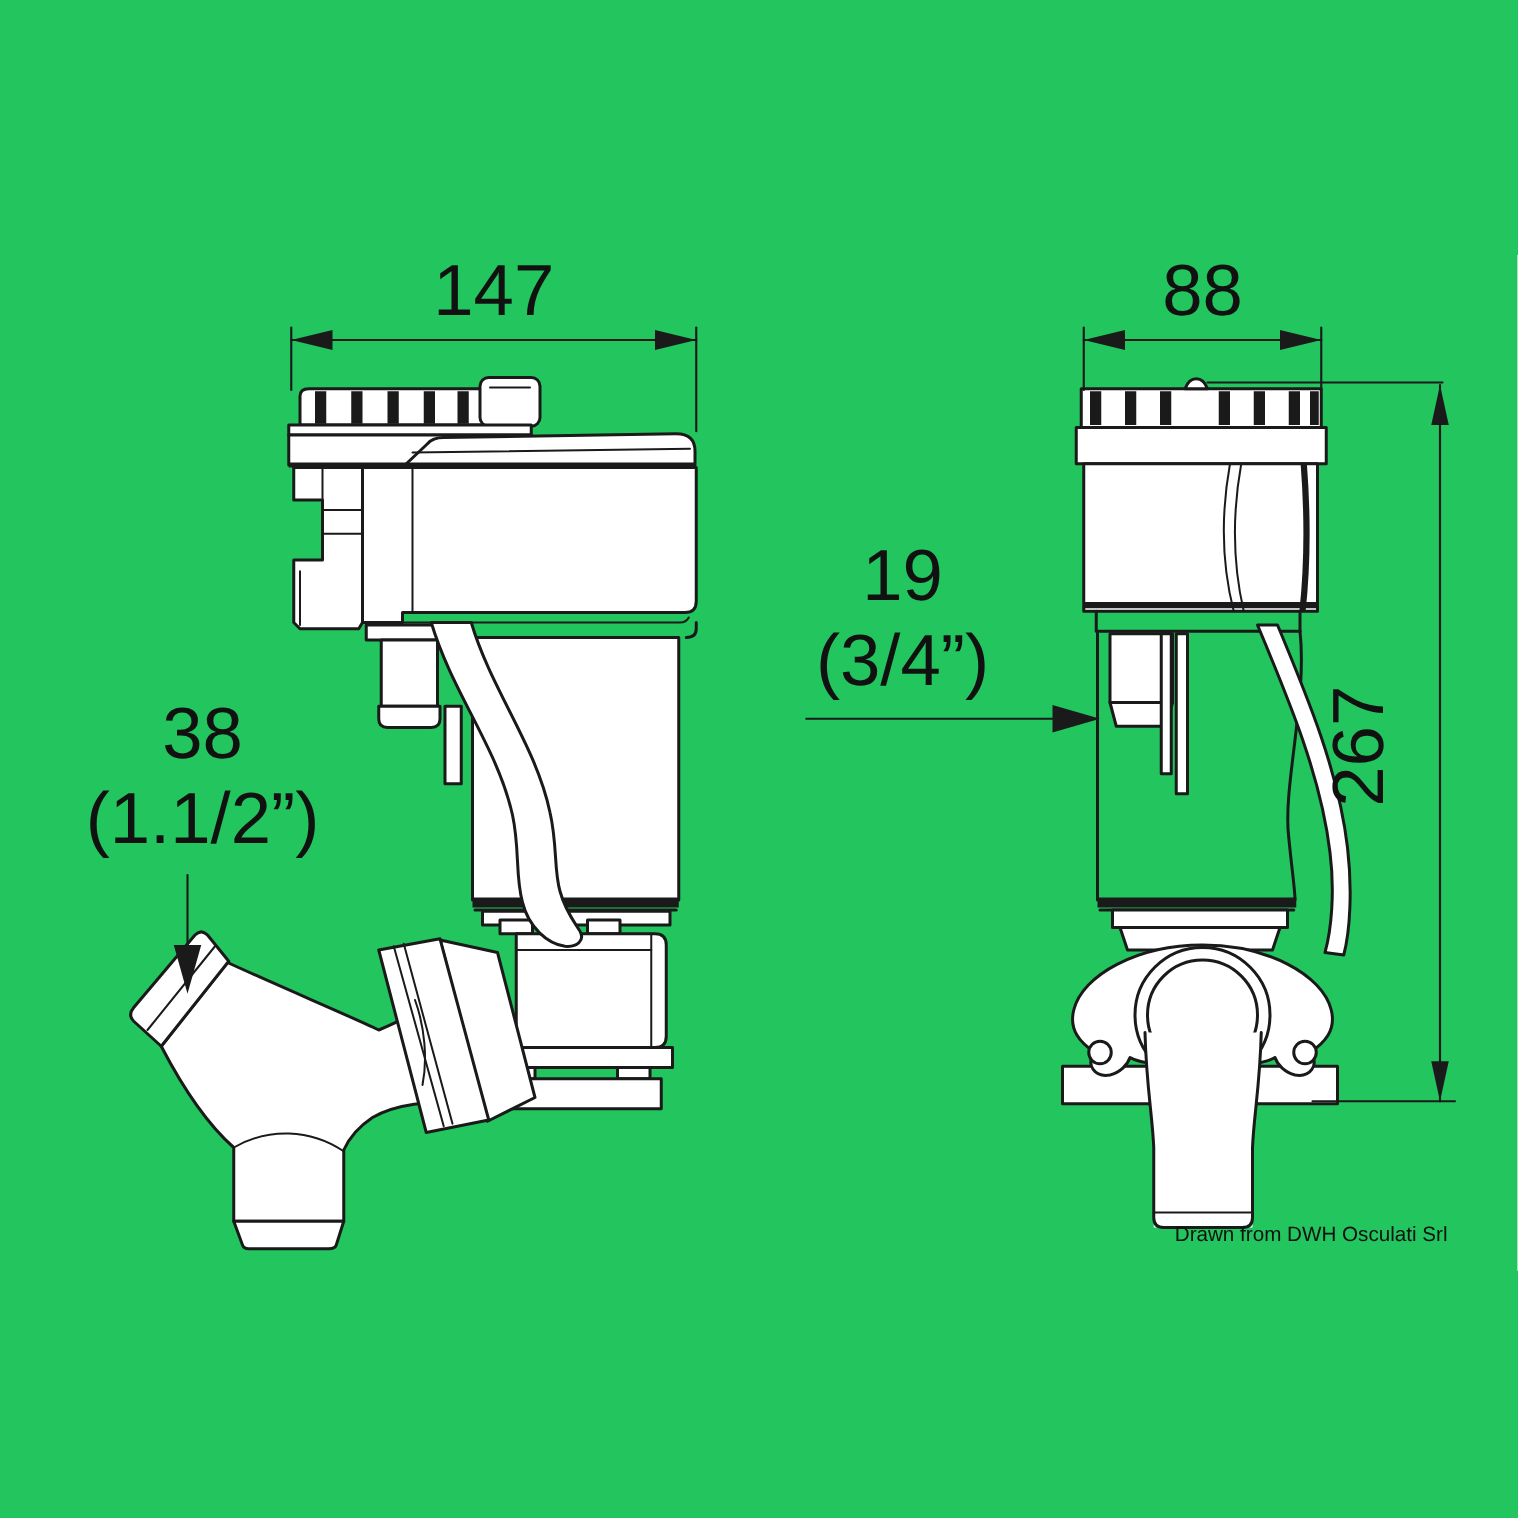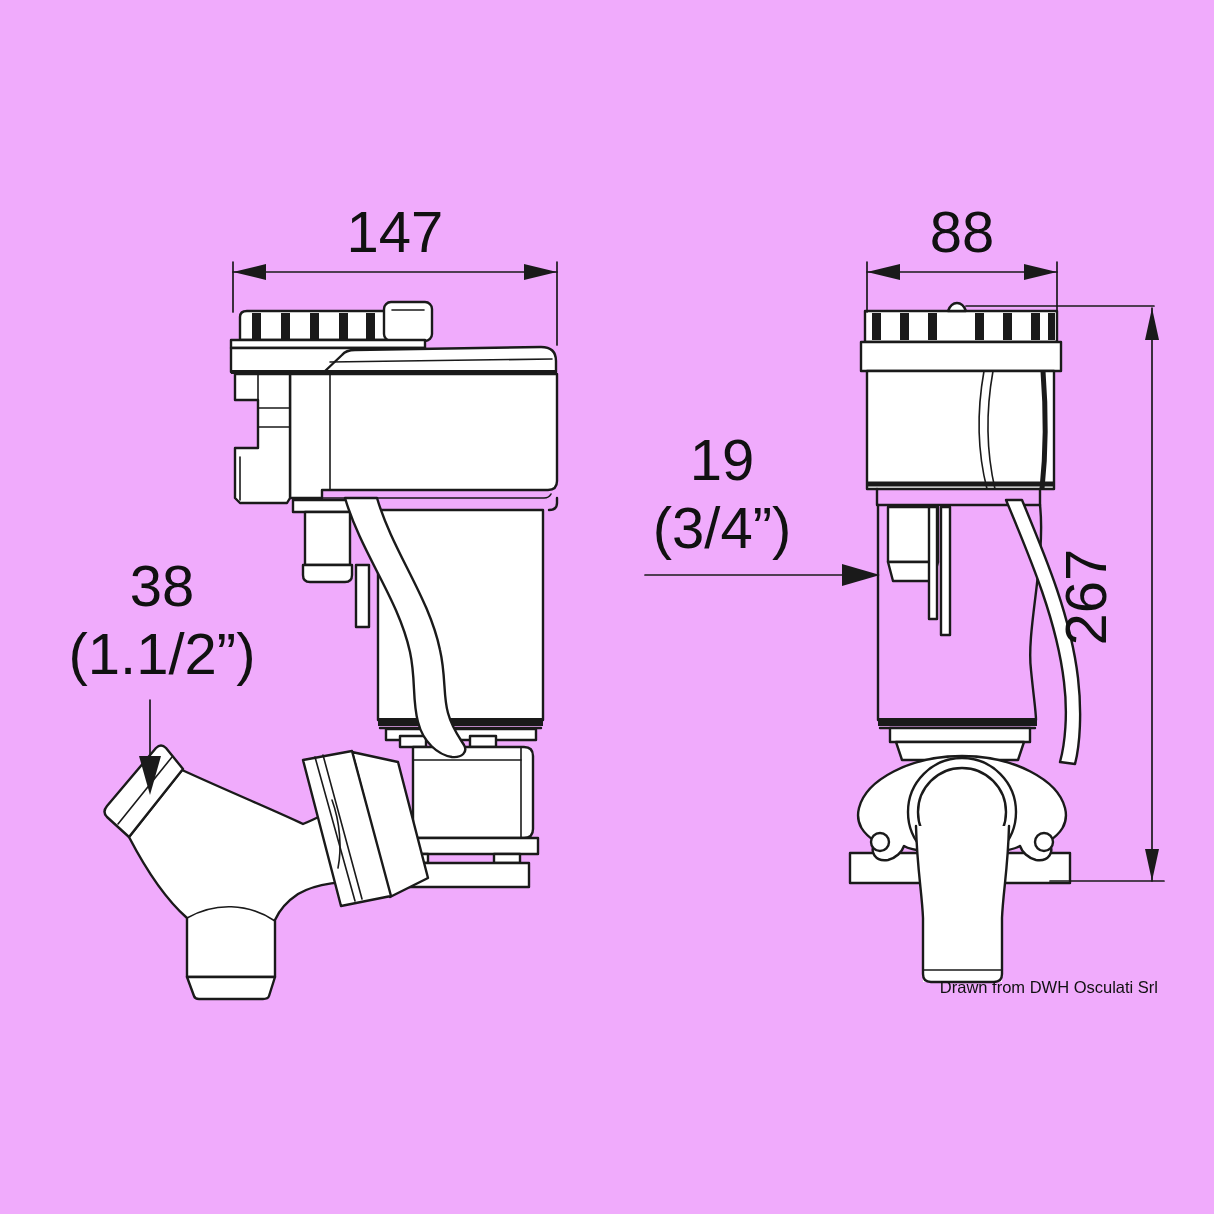--- a/index.html
+++ b/index.html
@@ -1,17 +1,17 @@
 <!DOCTYPE html>
 <html><head>
 <meta charset="utf-8">
 <style>
   html,body{margin:0;padding:0;background:#ffffff;}
   .stage{
-    position:relative;width:1214px;height:1214px;background:#f0abfc;
+    position:relative;width:1214px;height:1214px;background:#22c55e;
     font-family:"Liberation Sans", sans-serif;overflow:hidden;
   }
   svg{display:block;}
   .ln{stroke:#1a1a1a;stroke-width:2.4;fill:none;stroke-linejoin:round;stroke-linecap:round;}
   .lnf{stroke:#1a1a1a;stroke-width:2.4;fill:#ffffff;stroke-linejoin:round;stroke-linecap:round;}
   .thin{stroke:#1a1a1a;stroke-width:1.6;fill:none;stroke-linecap:round;}
   .thick{stroke:#1a1a1a;stroke-width:5;fill:none;stroke-linecap:butt;}
   .blk{fill:#1a1a1a;stroke:none;}
   .dim{stroke:#1a1a1a;stroke-width:1.7;fill:none;stroke-linecap:round;}
   .dimtxt{fill:#111111;font-size:58px;font-family:"Liberation Sans", sans-serif;}

